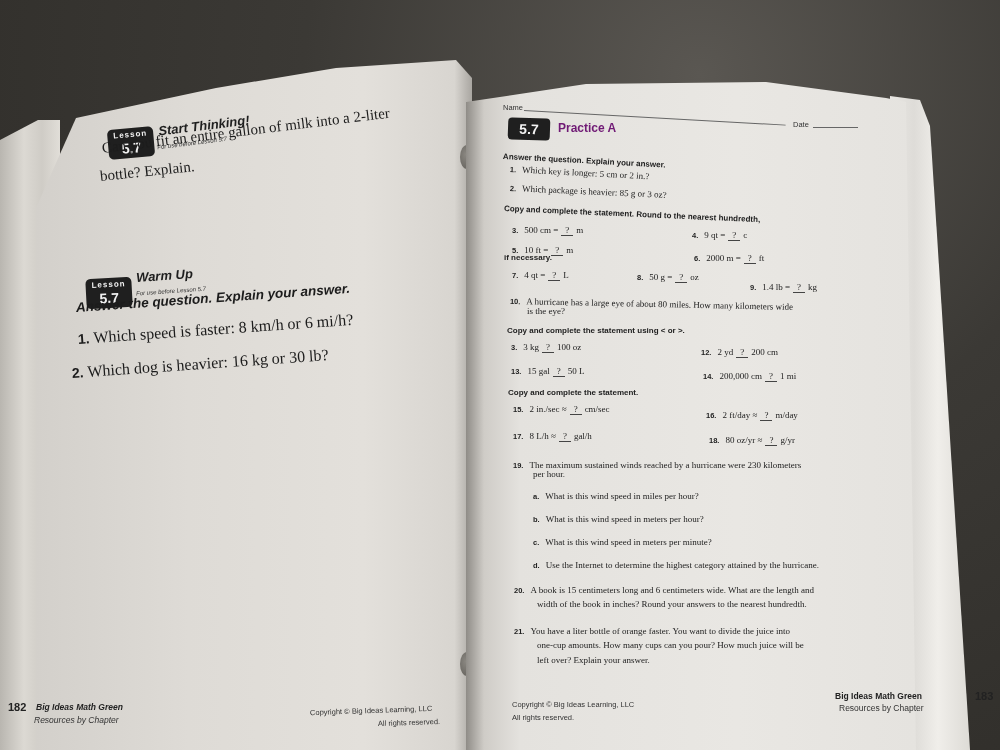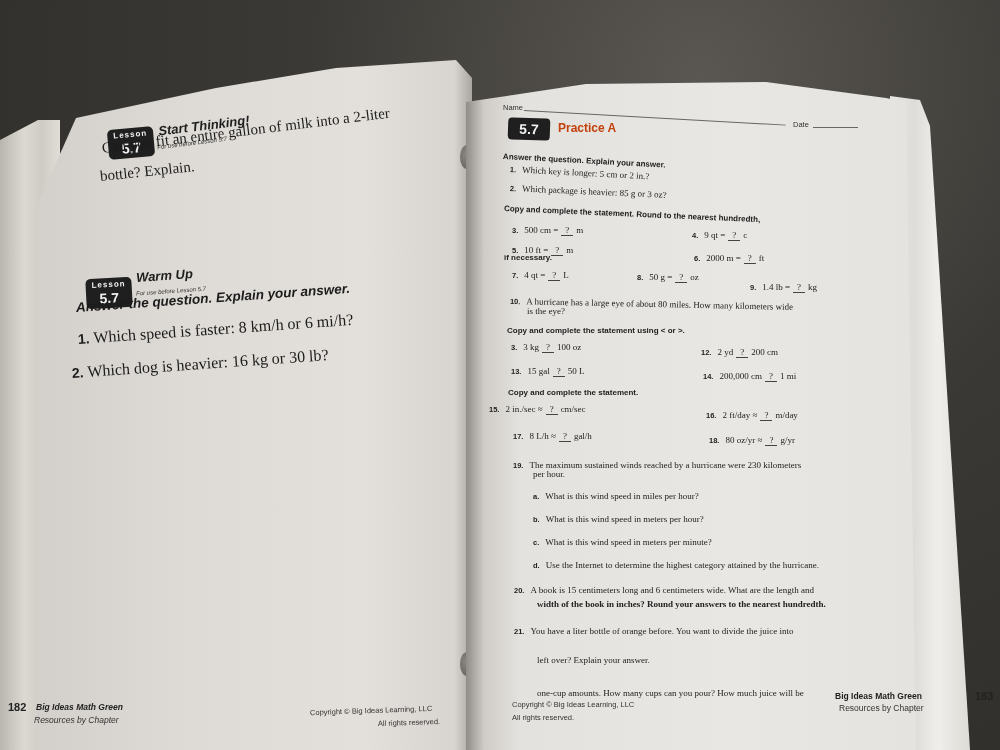--- a/index.html
+++ b/index.html
@@ -68,21 +68,21 @@
     .r-head { font-family: "Liberation Sans", sans-serif; font-weight: bold; font-size: 8px; color: #222; }
     .r-q { font-size: 9px; color: #222; }
     .r-n { font-family: "Liberation Sans", sans-serif; font-weight: bold; font-size: 7.5px; color: #222; margin-right: 6px; }
     .blank { display: inline-block; border-bottom: 1px solid #444; padding: 0 4px; margin: 0 3px; }
     .practice-badge {
       position: absolute; background: #1f1f1f; color: #f3f3f3; border-radius: 4px 4px 4px 4px;
       font-family: "Liberation Sans", sans-serif; font-weight: bold; font-size: 14px;
       width: 42px; height: 22px; line-height: 22px; text-align: center;
     }
     .practice-title {
-      position: absolute; font-family: "Liberation Sans", sans-serif; font-weight: bold; font-size: 12px; color: #c2410c;
+      position: absolute; font-family: "Liberation Sans", sans-serif; font-weight: bold; font-size: 12px; color: #701a75;
     }
     .name-line { position: absolute; height: 1px; background: #666; transform-origin: left center; }
   </style>
 </head>
 <body>
 
 <div class="table-surface"></div>
 
 <div class="left-stack"></div>
 <div class="left-page"></div>
@@ -166,43 +166,43 @@
 <div>
   <span class="abs r-head" style="left:507px; top:326px;">Copy and complete the statement using &lt; or &gt;.</span>
   <span class="abs r-q" style="left:511px; top:342px;"><span class="r-n">3.</span><span>3 kg</span><span class="blank">?</span><span>100 oz</span></span>
   <span class="abs r-q" style="left:701px; top:347px;"><span class="r-n">12.</span><span>2 yd</span><span class="blank">?</span><span>200 cm</span></span>
   <span class="abs r-q" style="left:511px; top:366px;"><span class="r-n">13.</span><span>15 gal</span><span class="blank">?</span><span>50 L</span></span>
   <span class="abs r-q" style="left:703px; top:371px;"><span class="r-n">14.</span><span>200,000 cm</span><span class="blank">?</span><span>1 mi</span></span>
 </div>
 
 <div>
   <span class="abs r-head" style="left:508px; top:388px;">Copy and complete the statement.</span>
-  <span class="abs r-q" style="left:489px; top:404px;"><span class="r-n">15.</span><span>2 in./sec ≈</span><span class="blank">?</span><span>cm/sec</span></span>
+  <span class="abs r-q" style="left:513px; top:404px;"><span class="r-n">15.</span><span>2 in./sec ≈</span><span class="blank">?</span><span>cm/sec</span></span>
   <span class="abs r-q" style="left:706px; top:410px;"><span class="r-n">16.</span><span>2 ft/day ≈</span><span class="blank">?</span><span>m/day</span></span>
   <span class="abs r-q" style="left:513px; top:431px;"><span class="r-n">17.</span><span>8 L/h ≈</span><span class="blank">?</span><span>gal/h</span></span>
   <span class="abs r-q" style="left:709px; top:435px;text-align:center;"><span class="r-n">18.</span><span>80 oz/yr ≈</span><span class="blank">?</span><span>g/yr</span></span>
 </div>
 
 <div>
   <span class="abs r-q" style="left:513px; top:460px;"><span class="r-n">19.</span><span>The maximum sustained winds reached by a hurricane were 230 kilometers</span></span>
   <span class="abs r-q" style="left:533px; top:469px;">per hour.</span>
   <span class="abs r-q" style="left:533px; top:491px;"><span class="r-n">a.</span><span>What is this wind speed in miles per hour?</span></span>
   <span class="abs r-q" style="left:533px; top:514px;"><span class="r-n">b.</span><span>What is this wind speed in meters per hour?</span></span>
   <span class="abs r-q" style="left:533px; top:537px;"><span class="r-n">c.</span><span>What is this wind speed in meters per minute?</span></span>
   <span class="abs r-q" style="left:533px; top:560px;"><span class="r-n">d.</span><span>Use the Internet to determine the highest category attained by the hurricane.</span></span>
 </div>
 
 <div>
   <span class="abs r-q" style="left:514px; top:585px;"><span class="r-n">20.</span><span>A book is 15 centimeters long and 6 centimeters wide. What are the length and</span></span>
-  <span class="abs r-q" style="left:537px; top:599px;font-weight:bold;">width of the book in inches? Round your answers to the nearest hundredth.</span>
-</div>
-
-<div>
-  <span class="abs r-q" style="left:514px; top:626px;"><span class="r-n">21.</span><span>You have a liter bottle of orange before. You want to divide the juice into</span></span>
-  <span class="abs r-q" style="left:537px; top:640px;margin-top:48px;">one-cup amounts. How many cups can you pour? How much juice will be</span>
+  <span class="abs r-q" style="left:537px; top:599px;">width of the book in inches? Round your answers to the nearest hundredth.</span>
+</div>
+
+<div>
+  <span class="abs r-q" style="left:514px; top:626px;"><span class="r-n">21.</span><span>You have a liter bottle of orange faster. You want to divide the juice into</span></span>
+  <span class="abs r-q" style="left:537px; top:640px;">one-cup amounts. How many cups can you pour? How much juice will be</span>
   <span class="abs r-q" style="left:537px; top:655px;">left over? Explain your answer.</span>
 </div>
 
 <div>
   <span class="abs footer-copy" style="left:512px; top:700px;">Copyright © Big Ideas Learning, LLC</span>
   <span class="abs footer-copy" style="left:512px; top:713px;">All rights reserved.</span>
   <span class="abs r-sans" style="left:835px; top:691px; font-weight:bold; font-size:8.5px; color:#222;">Big Ideas Math Green</span>
   <span class="abs r-sans" style="left:839px; top:703px; font-size:8.5px; color:#333;">Resources by Chapter</span>
   <span class="abs footer-num" style="left:975px; top:690px;">183</span>
 </div>

